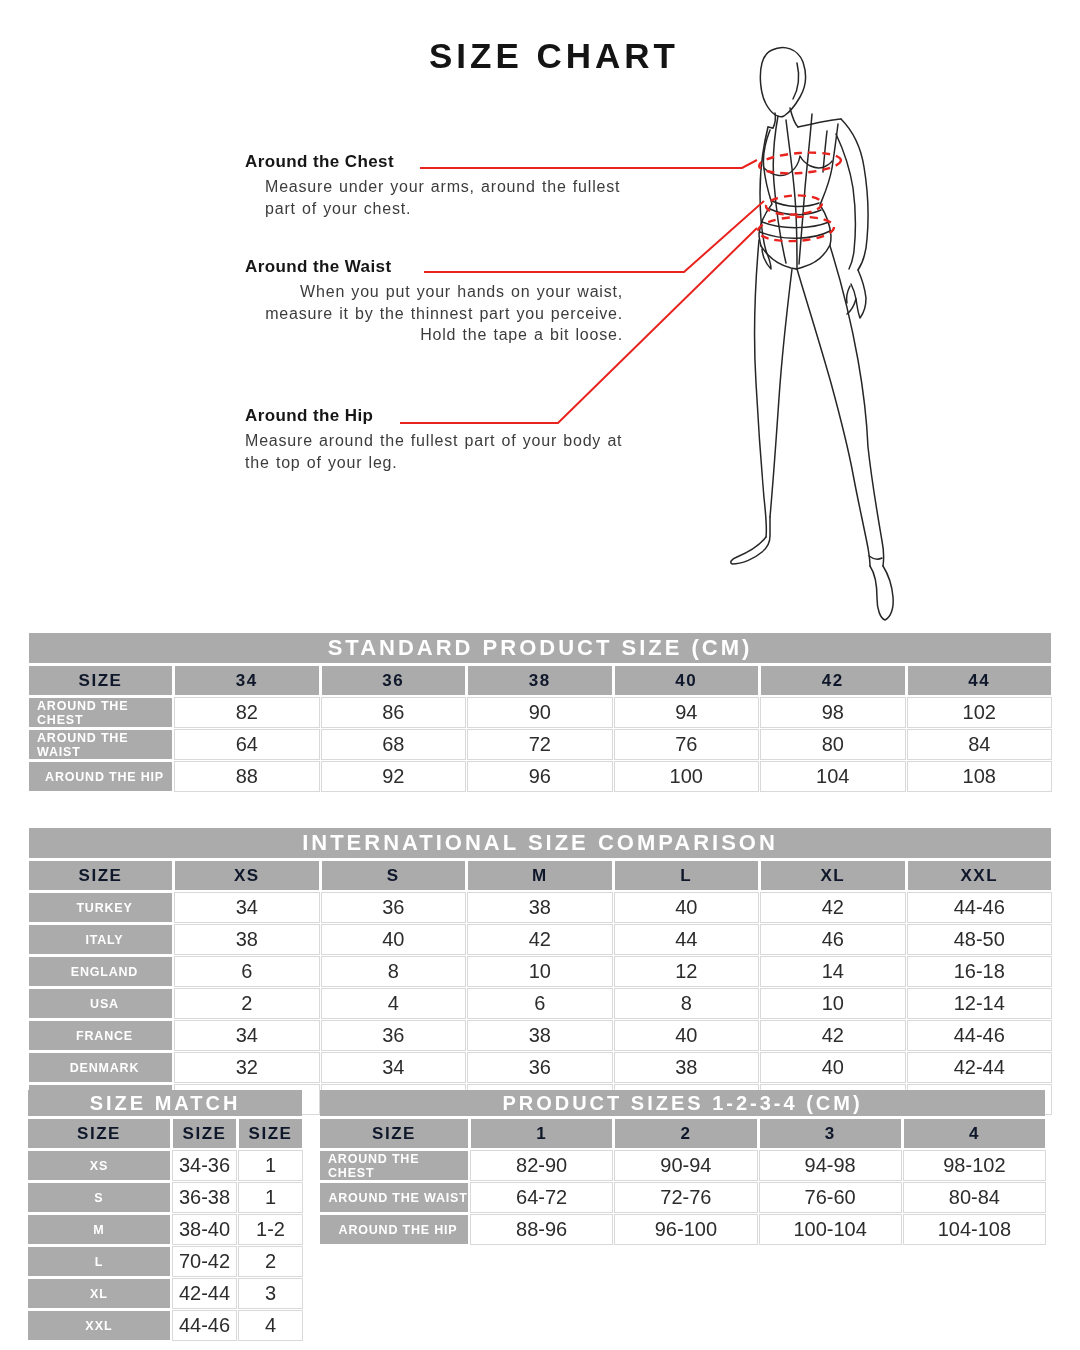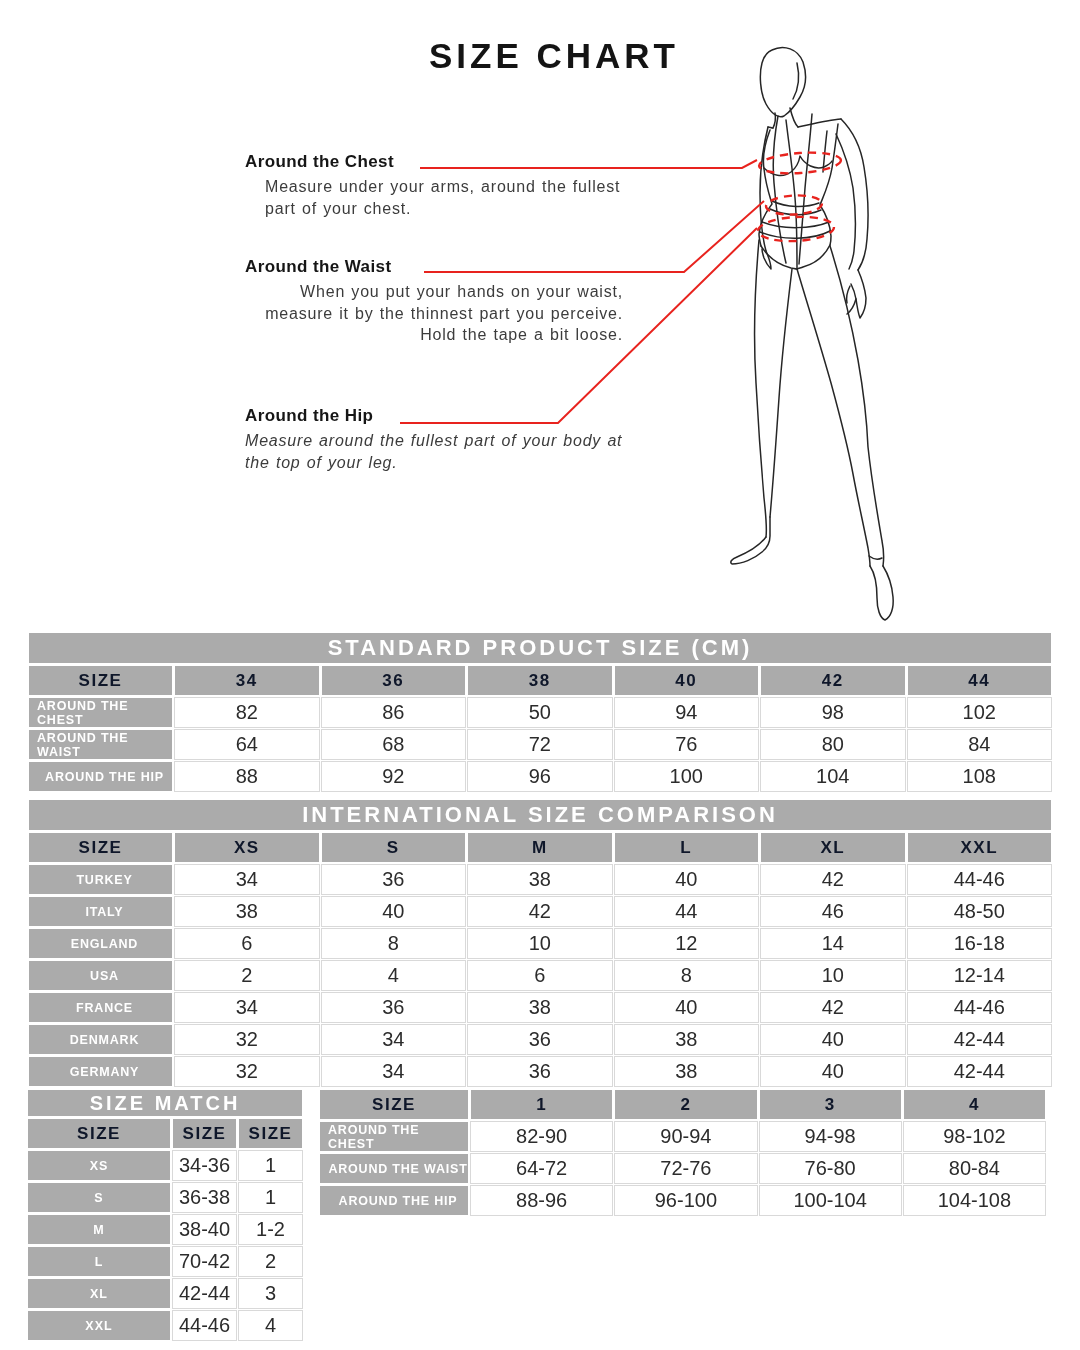--- a/index.html
+++ b/index.html
@@ -49,21 +49,21 @@
   .lc{
     background:var(--header-gray);color:#fff;font-weight:700;
     font-size:12.5px;letter-spacing:.8px;justify-content:flex-start;padding-left:8px;
   }
   .center-labels .lc{justify-content:center;padding-left:0;letter-spacing:1px;}
   .vc{
     background:#fff;color:var(--text-dark);font-size:20px;font-weight:400;
     box-shadow:0 0 0 1px var(--cell-border);
   }
   #table-standard{left:29px;top:633px;width:1022px;--lw:143px;}
-  #table-international{left:29px;top:800px;width:1022px;--lw:143px;}
+  #table-international{left:29px;top:828px;width:1022px;--lw:143px;}
   #table-sizematch{left:28px;top:1090px;width:274px;--lw:142px;}
   #table-products{left:320px;top:1090px;width:725px;--lw:148px;}
 </style>
 </head>
 <body>
 
 <div class="page">
 
   <h1 class="title">SIZE CHART</h1>
 
@@ -125,37 +125,37 @@
   <div class="measure-block" id="block-chest">
     <h3>Around the Chest</h3>
     <p style="width:375px;margin-left:20px;">Measure under your arms, around the fullest part of your chest.</p>
   </div>
   <div class="measure-block" id="block-waist">
     <h3>Around the Waist</h3>
     <p style="width:378px;text-align:right;">When you put your hands on your waist, measure it by the thinnest part you perceive. Hold the tape a bit loose.</p>
   </div>
   <div class="measure-block" id="block-hip">
     <h3>Around the Hip</h3>
-    <p style="width:378px;font-style:italic;">Measure around the fullest part of your body at the top of your leg.</p>
+    <p style="width:378px;">Measure around the fullest part of your body at the top of your leg.</p>
   </div>
 
   <div class="table t-main" id="table-standard">
       <div class="tbar">STANDARD PRODUCT SIZE (CM)</div>
       <div class="tgrid" style="grid-template-columns: var(--lw) repeat(6, 1fr);">
         <div class="hc">SIZE</div>
         <div class="hc">34</div>
         <div class="hc">36</div>
         <div class="hc">38</div>
         <div class="hc">40</div>
         <div class="hc">42</div>
         <div class="hc">44</div>
         <div class="lc">AROUND THE CHEST</div>
         <div class="vc">82</div>
         <div class="vc">86</div>
-        <div class="vc">50</div>
+        <div class="vc">90</div>
         <div class="vc">94</div>
         <div class="vc">98</div>
         <div class="vc">102</div>
         <div class="lc">AROUND THE WAIST</div>
         <div class="vc">64</div>
         <div class="vc">68</div>
         <div class="vc">72</div>
         <div class="vc">76</div>
         <div class="vc">80</div>
         <div class="vc">84</div>
@@ -249,35 +249,36 @@
         <div class="vc">2</div>
         <div class="lc">XL</div>
         <div class="vc">42-44</div>
         <div class="vc">3</div>
         <div class="lc">XXL</div>
         <div class="vc">44-46</div>
         <div class="vc">4</div>
       </div>
     </div>
   <div class="table t-small" id="table-products">
+      <div class="tbar">PRODUCT SIZES 1-2-3-4 (CM)</div>
       <div class="tgrid" style="grid-template-columns: var(--lw) repeat(4, 1fr);">
         <div class="hc">SIZE</div>
         <div class="hc">1</div>
         <div class="hc">2</div>
         <div class="hc">3</div>
         <div class="hc">4</div>
         <div class="lc">AROUND THE CHEST</div>
         <div class="vc">82-90</div>
         <div class="vc">90-94</div>
         <div class="vc">94-98</div>
         <div class="vc">98-102</div>
         <div class="lc">AROUND THE WAIST</div>
         <div class="vc">64-72</div>
         <div class="vc">72-76</div>
-        <div class="vc">76-80</div>
+        <div class="vc">76-60</div>
         <div class="vc">80-84</div>
         <div class="lc">AROUND THE HIP</div>
         <div class="vc">88-96</div>
         <div class="vc">96-100</div>
         <div class="vc">100-104</div>
         <div class="vc">104-108</div>
       </div>
     </div>
 
 </div>

